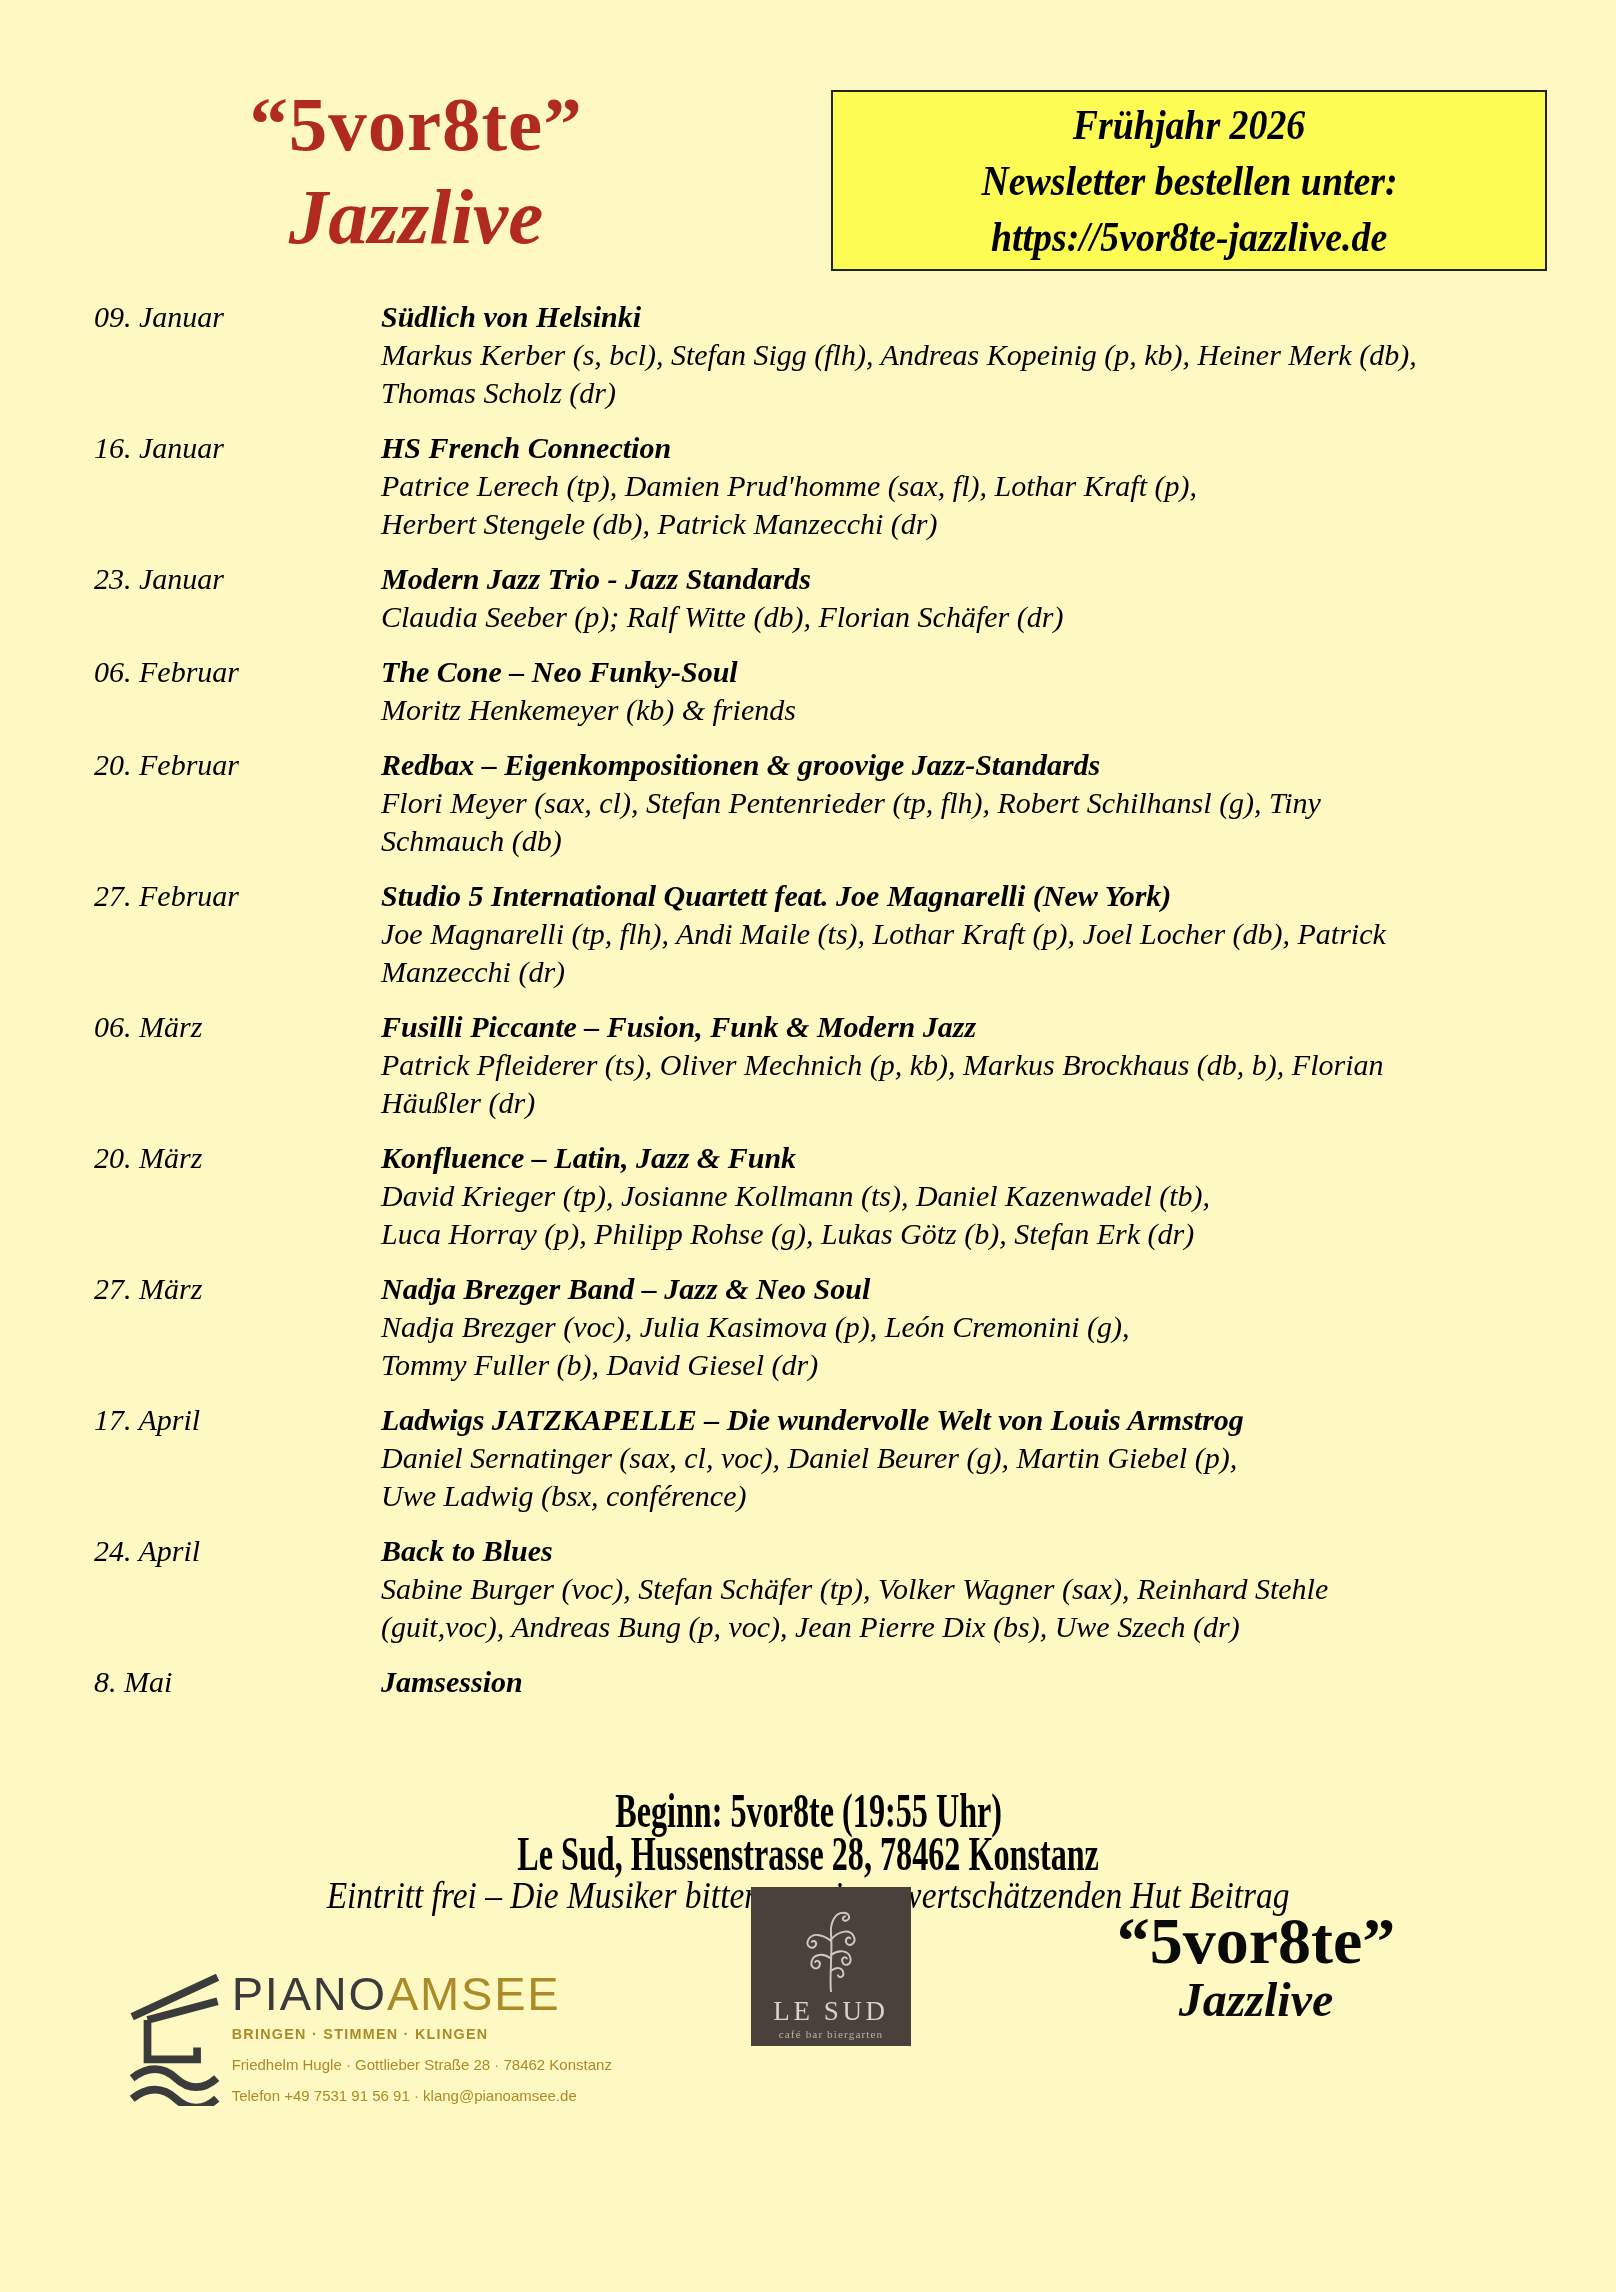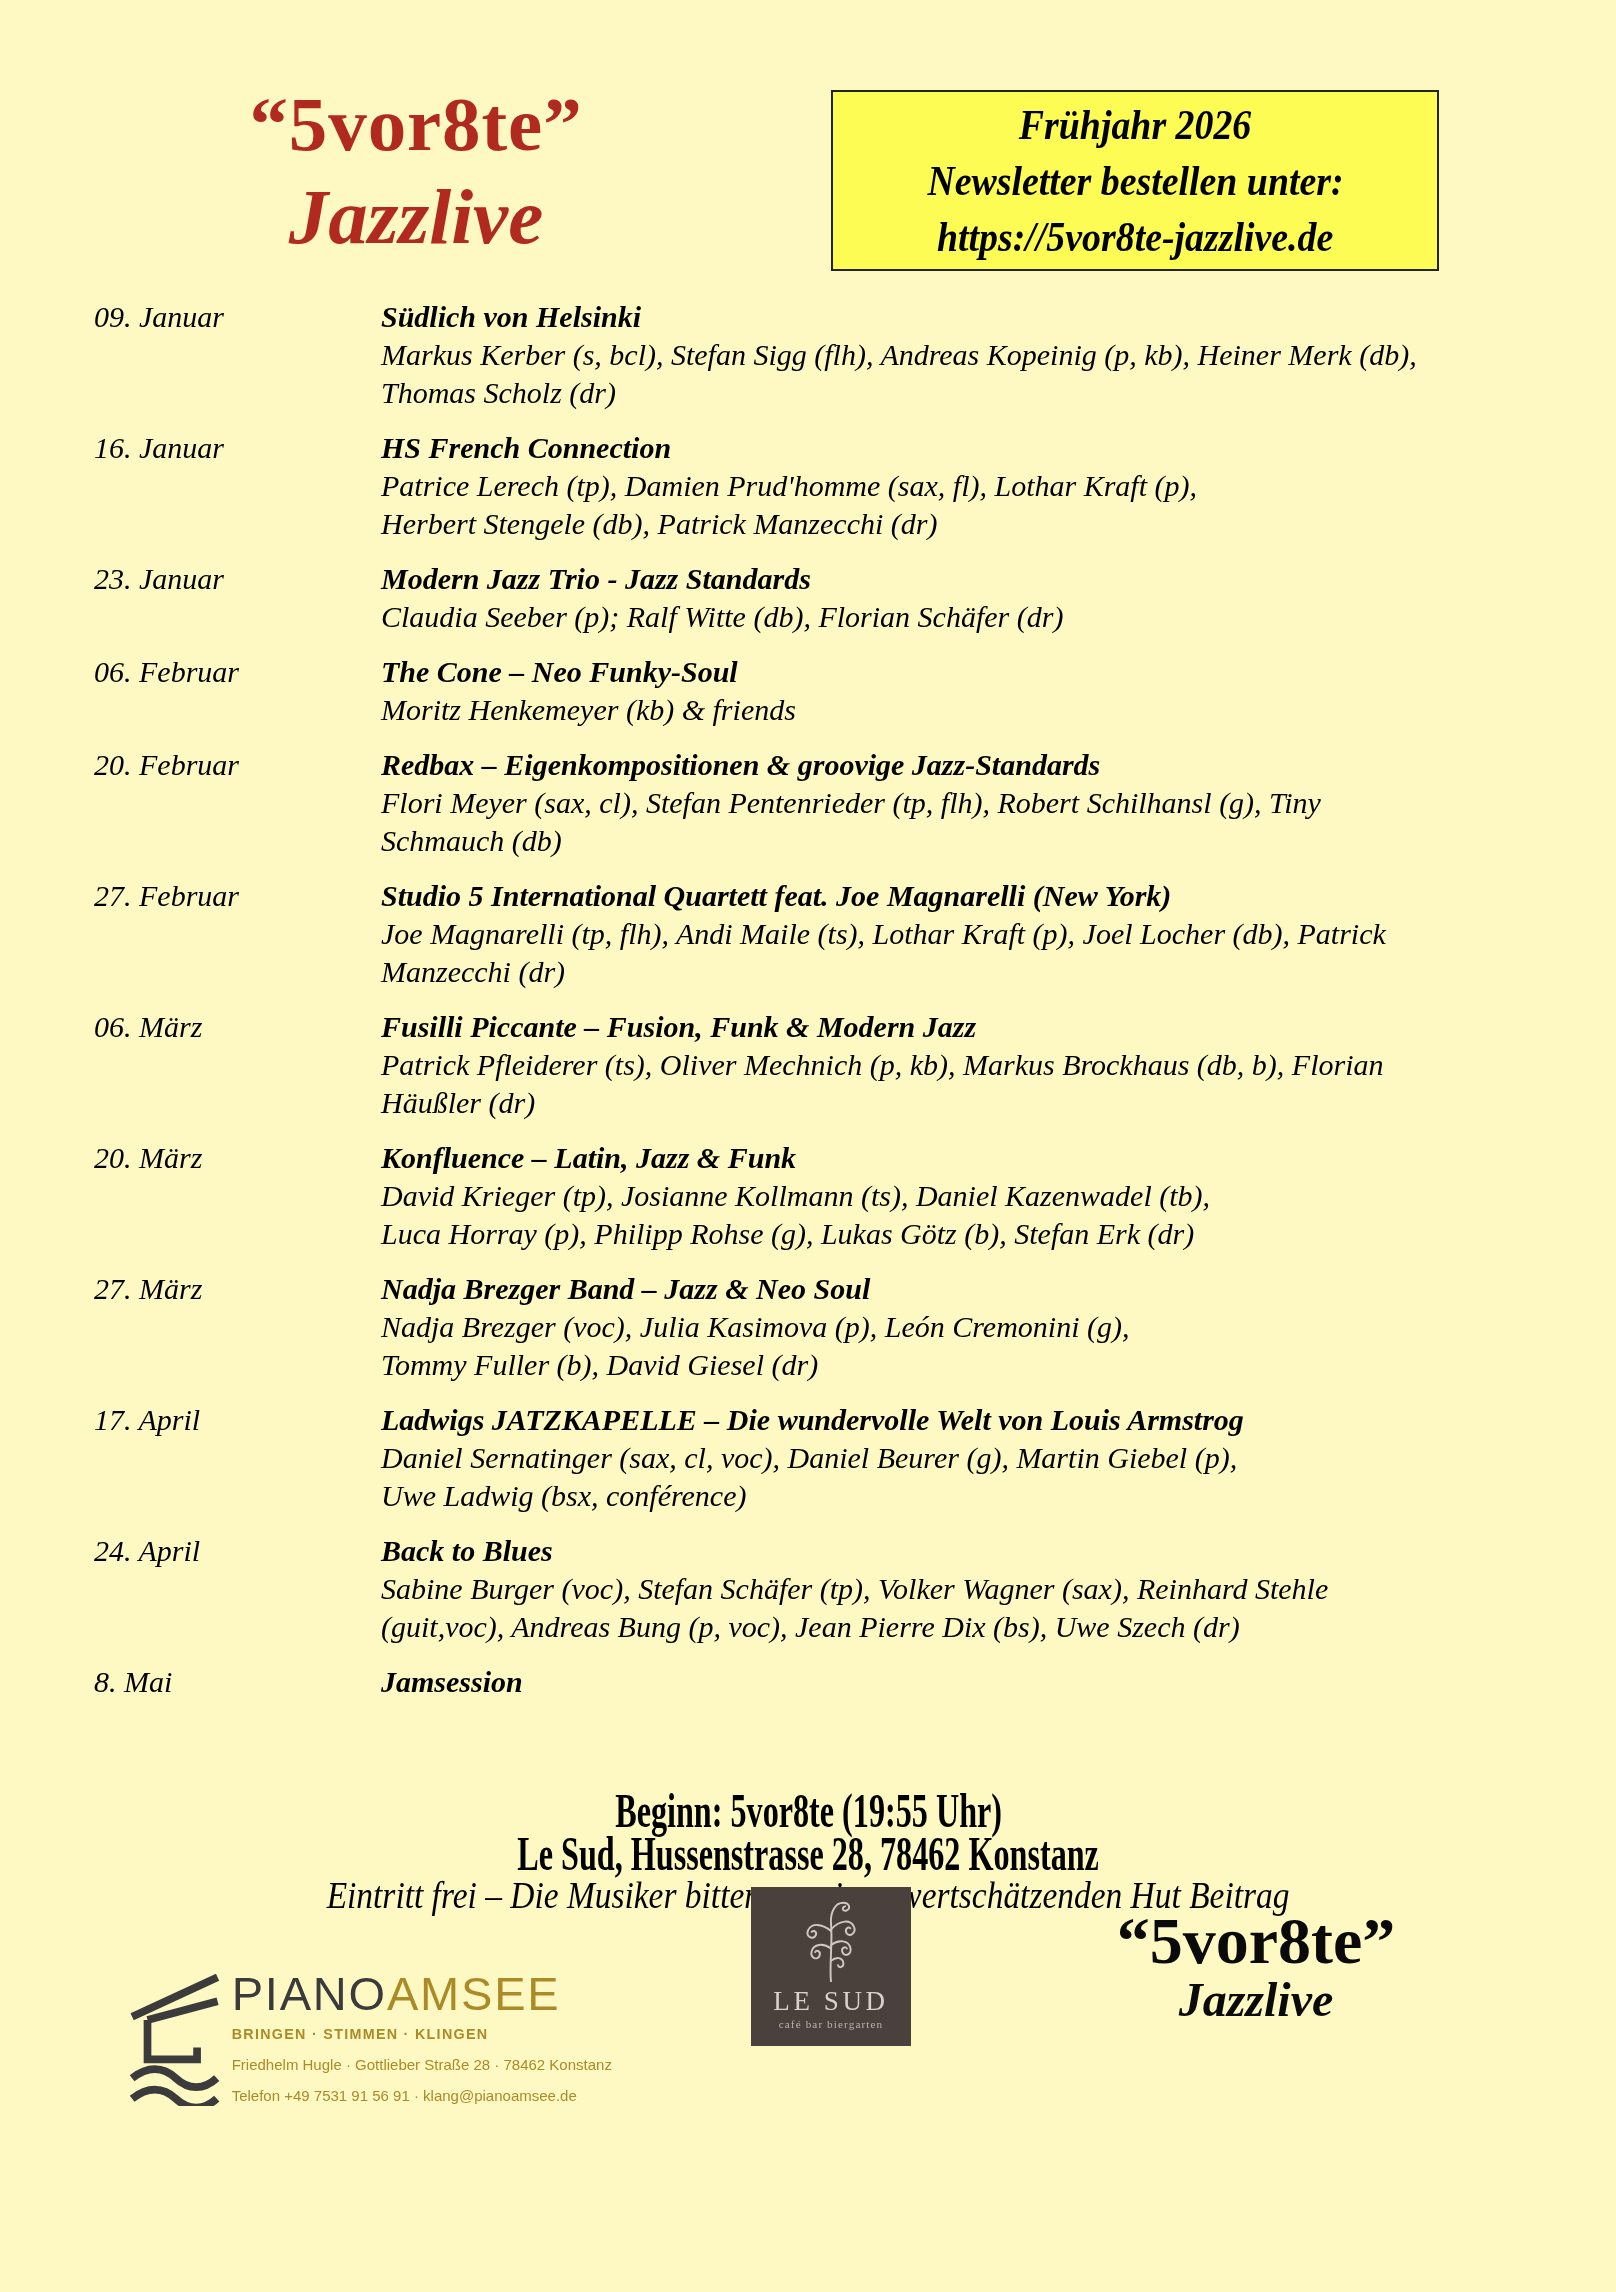--- a/index.html
+++ b/index.html
@@ -14,21 +14,21 @@
   }
   
   .red-logo{
     position:absolute;left:219px;top:86px;width:394px;
     text-align:center;color:var(--brand-red,#b02a1e);
     line-height:1;
   }
   .red-logo .rl1{font-size:77px;font-weight:bold;letter-spacing:0.9px;}
   .red-logo .rl2{font-size:79px;font-weight:bold;font-style:italic;margin-top:14.3px;}
   .newsbox{
-    position:absolute;left:831px;top:90px;width:608px;height:181px;
+    position:absolute;left:831px;top:90px;width:716px;height:181px;
     box-sizing:border-box;
     background:var(--highlight-yellow,#fcfc54);
     border:2.7px solid var(--box-border,#23231a);
     display:flex;flex-direction:column;justify-content:center;align-items:center;
     font-weight:bold;font-style:italic;font-size:43px;line-height:56px;
     text-align:center;
   }
   .newsbox .nb-line{display:inline-block;transform:scaleX(0.88);white-space:nowrap;}
   
   .events{position:absolute;left:94px;top:298px;width:1433px;font-family:Liberation Serif, serif;}
@@ -48,21 +48,21 @@
   .piano .ptext{margin-left:10.7px;}
   .piano .wordmark{font-size:47px;font-weight:normal;letter-spacing:1.8px;line-height:47px;white-space:nowrap;}
   .piano .wm-dark{color:var(--dark-gray,#3b3b3b);}
   .piano .wm-gold{color:var(--gold,#ab8a28);}
   .piano .tagline{font-size:14.3px;font-weight:bold;letter-spacing:1.3px;color:var(--gold,#ab8a28);margin-top:9px;}
   .piano .addr,.piano .phone{font-size:15px;font-weight:normal;color:var(--gold,#ab8a28);margin-top:14px;}
   .lesud{
     position:absolute;left:751px;top:1887px;width:160px;height:159px;
     background:var(--lesud-brown,#4a413c);
     display:flex;flex-direction:column;align-items:center;
-    box-sizing:border-box;padding-top:7px;
+    box-sizing:border-box;padding-top:17px;
   }
   .lesud .ls-name{font-size:27px;letter-spacing:3.6px;color:var(--lesud-text,#d8d2cb);line-height:29px;margin-top:0.9px;white-space:nowrap;}
   .lesud .ls-sub{font-size:11.2px;letter-spacing:1.1px;color:#b9b1aa;margin-top:1.8px;white-space:nowrap;}
   .jazz-logo{position:absolute;left:1100px;top:1908px;width:312px;text-align:center;color:#0a0a0a;}
   .jazz-logo .jl1{font-size:66px;font-weight:bold;line-height:66px;}
   .jazz-logo .jl2{font-size:48px;font-weight:bold;font-style:italic;line-height:48px;margin-top:1.8px;}
 </style>
 </head>
 <body>
 

